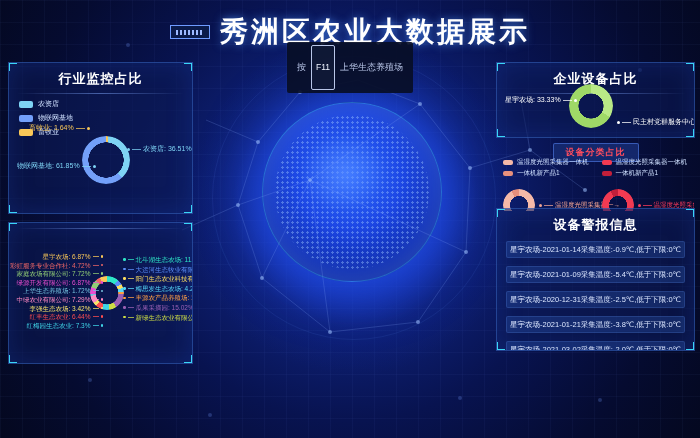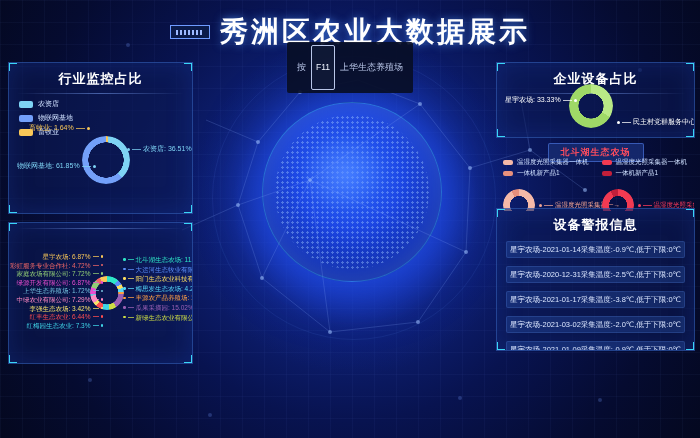--- a/index.html
+++ b/index.html
@@ -308,21 +308,21 @@
   </div>
   <div class="callout" style="left: 120px; top: 54px; color: rgb(255, 255, 255);">
     <span class="dot"></span>
       <span class="line"></span>
       <span>民主村党群服务中心:</span>
   </div>
 </div>
 
 <div class="panel p4 noborder">
   <div class="cat-header-wrap">
-    <span class="cat-header" style="color: rgb(255, 77, 94);">北斗湖生态农场</span>
+    <span class="cat-header" style="color: rgb(255, 77, 94);">设备分类占比</span>
   </div>
   <div class="cat-groups">
     <div class="cat-group">
       <div class="cat-legend">
         <div class="legend-item">
           <span class="swatch" style="background-color: rgb(245, 185, 168);"></span>
           <span class="legend-label">温湿度光照采集器一体机</span>
         </div>
         <div class="legend-item">
           <span class="swatch" style="background-color: rgb(232, 144, 124);"></span>
@@ -358,18 +358,19 @@
 </div>
 
 <div class="panel p5">
   <div class="corner c-tl"></div>
   <div class="corner c-tr"></div>
   <div class="corner c-bl"></div>
   <div class="corner c-br"></div>
   <div class="panel-title">设备警报信息</div>
   <div class="alert-rows">
     <div class="alert-row">星宇农场-2021-01-14采集温度:-0.9℃,低于下限:0℃</div>
+    <div class="alert-row">星宇农场-2021-01-09采集温度:-5.4℃,低于下限:0℃</div>
     <div class="alert-row">星宇农场-2020-12-31采集温度:-2.5℃,低于下限:0℃</div>
-    <div class="alert-row">星宇农场-2021-01-17采集温度:-3.8℃,低于下限:0℃</div>
+    <div class="alert-row">星宇农场-2021-01-21采集温度:-3.8℃,低于下限:0℃</div>
     <div class="alert-row">星宇农场-2021-03-02采集温度:-2.0℃,低于下限:0℃</div>
     <div class="alert-row">星宇农场-2021-01-09采集温度:-0.9℃,低于下限:0℃</div>
   </div>
 </div>
 
 </body></html>

